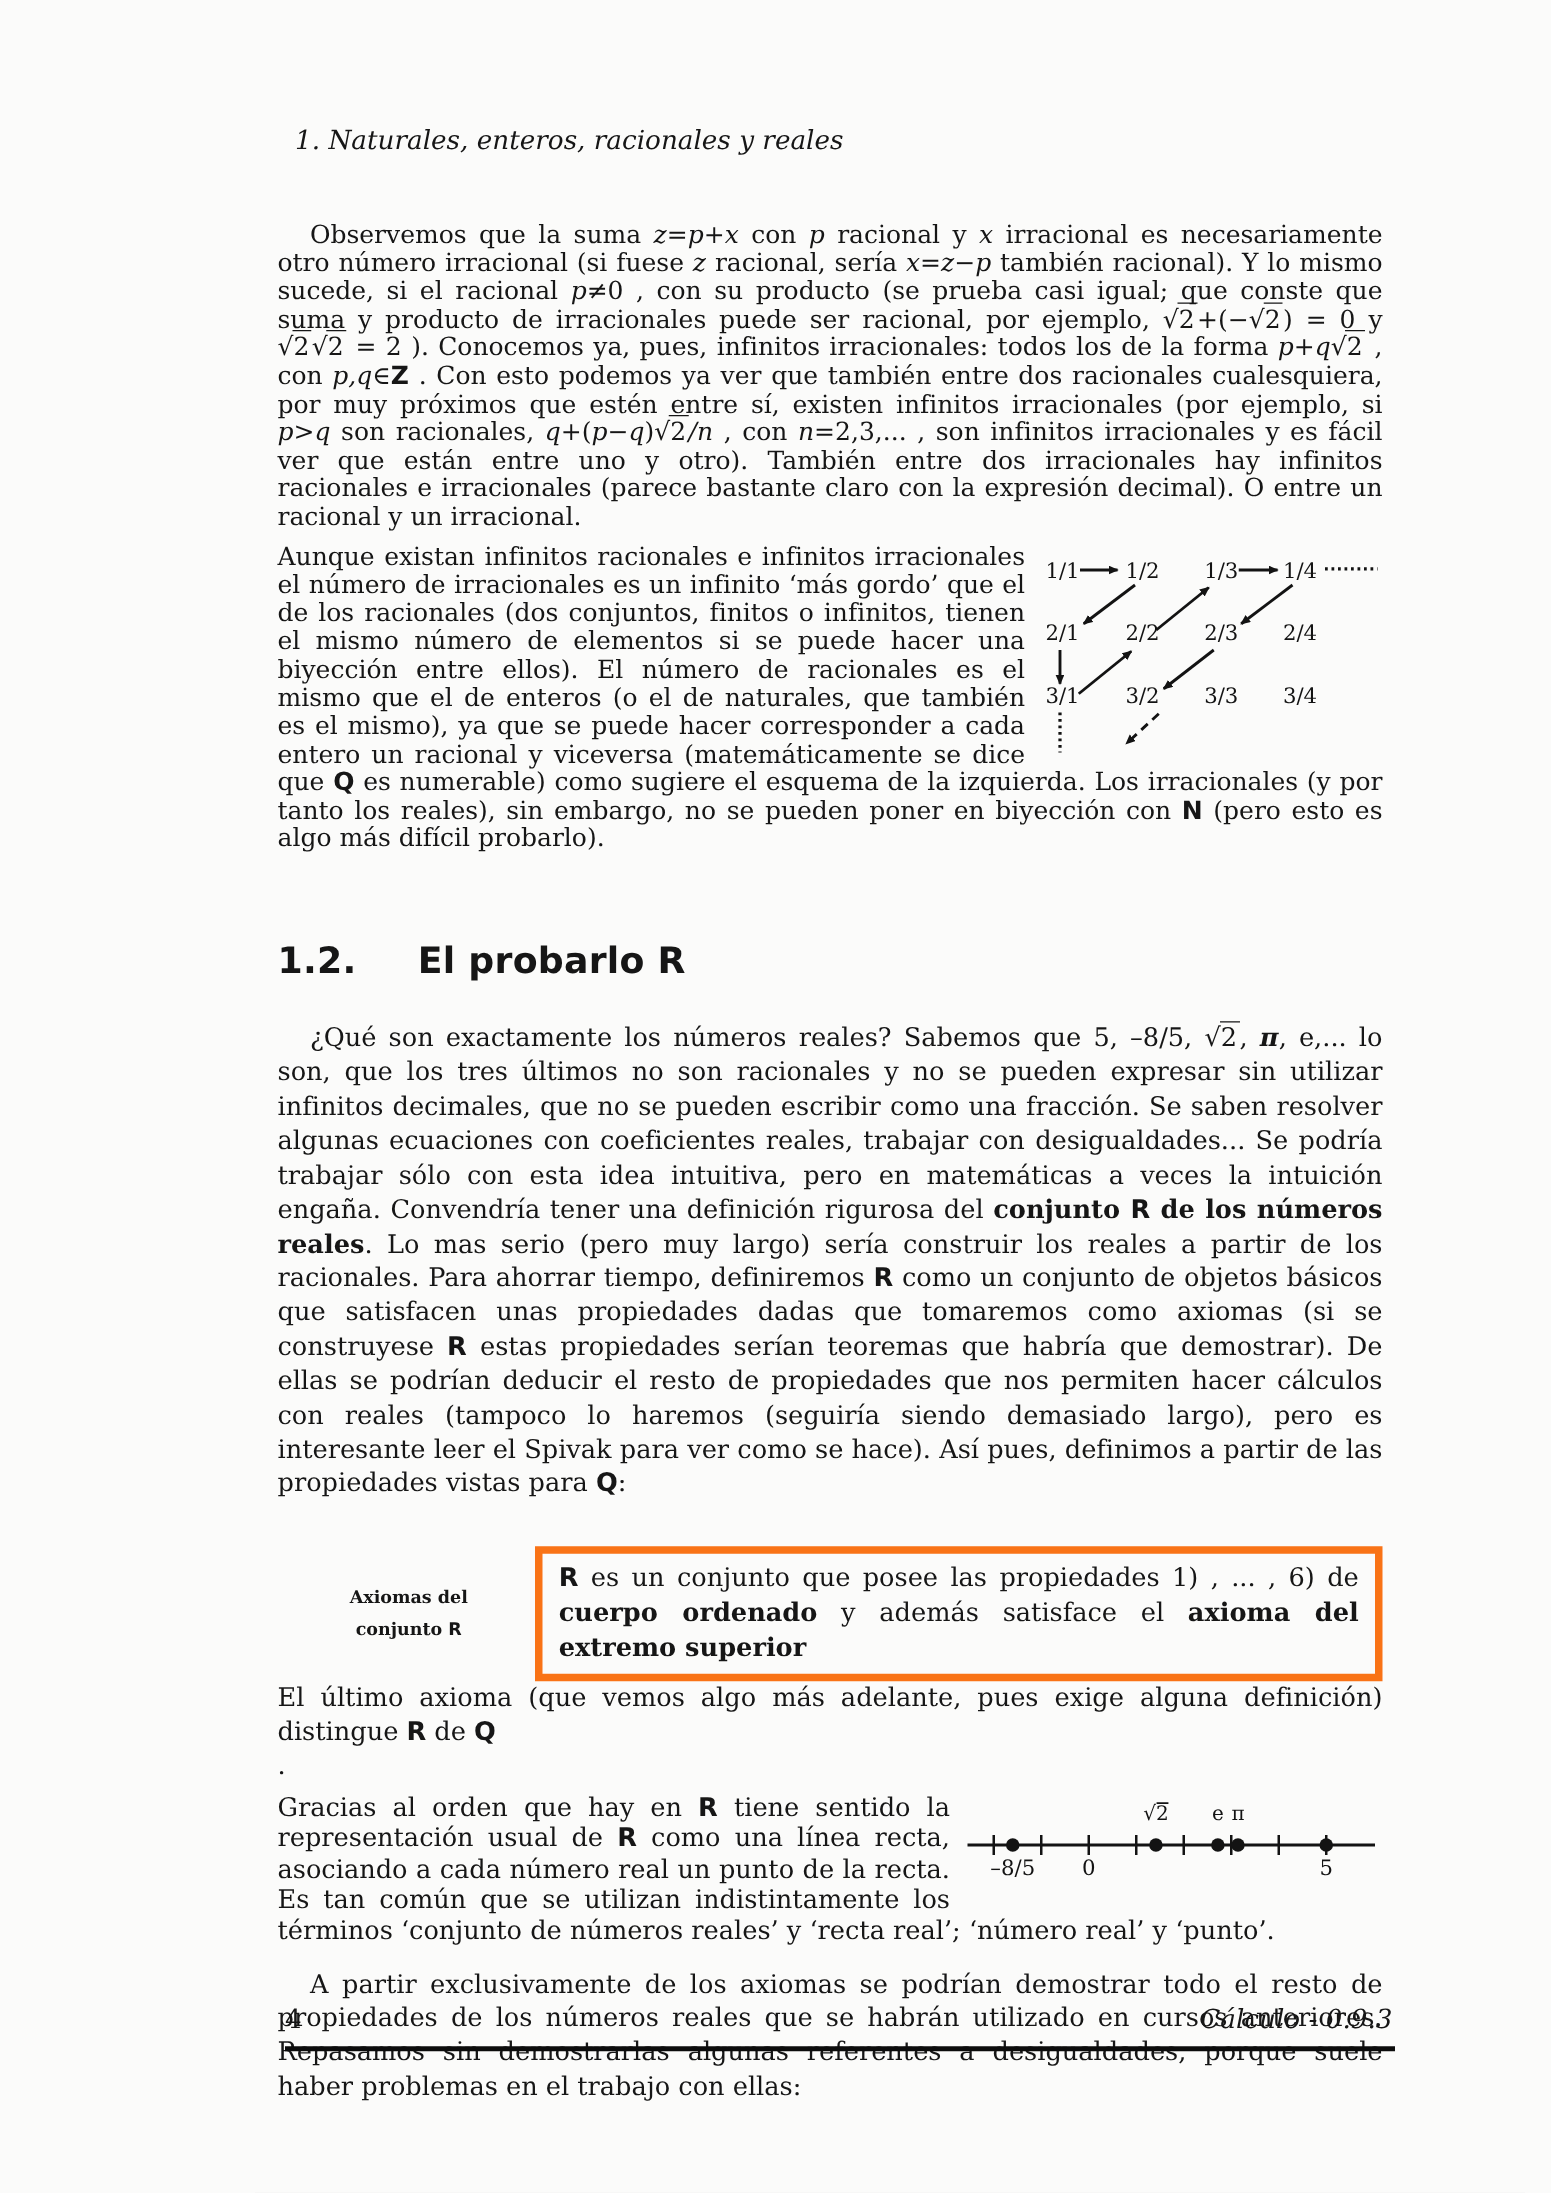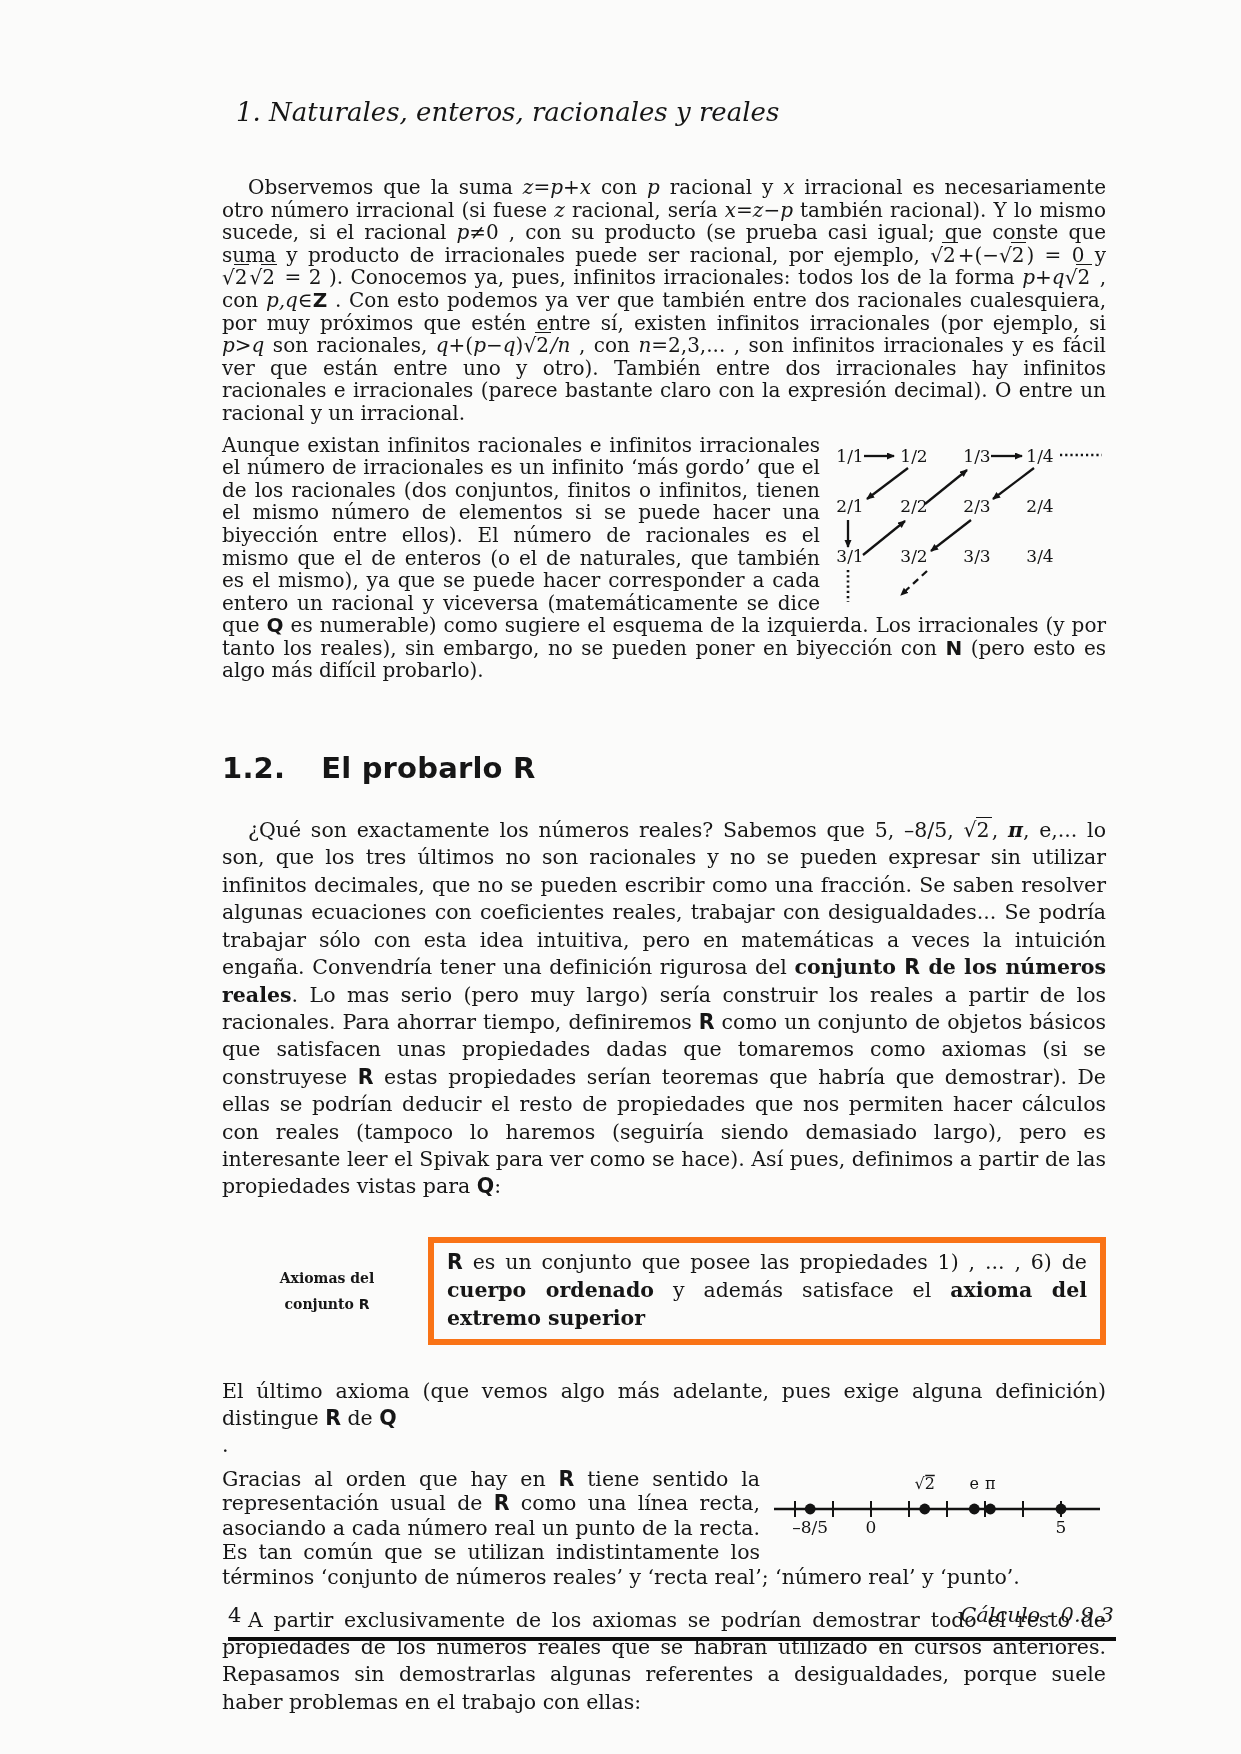--- a/index.html
+++ b/index.html
@@ -14,40 +14,40 @@
   }
   .col{
     position:absolute;
     left:222px; top:0;
     width:884px;
   }
   .running-head{
     margin-top:100px;
     padding-left:14px;
     font-style:italic;
-    font-size:26px;
+    font-size:21px;
     line-height:24px;
   }
   .para{
     text-align:justify;
   }
   .p-small{ font-size:20px; line-height:22.6px; }
   .p-large{ font-size:20.5px; line-height:27.4px; }
   .indent{ text-indent:26px; }
   .p1{ margin-top:52px; }
   .p2{ margin-top:9px; }
   .sec-head{
     margin-top:70px;
     font-family:"DejaVu Sans", sans-serif;
     font-weight:bold;
     font-size:29px;
     line-height:32px;
     letter-spacing:0.2px;
   }
-  .sec-head .num{ margin-right:36px; }
+  .sec-head .num{ margin-right:49px; }
   .p3{ margin-top:33px; }
   .axiom-row{
     margin-top:36px;
     display:flex;
     align-items:stretch;
   }
   .axiom-label{
     width:178px;
     margin-left:16px;
     font-size:14px;
@@ -58,21 +58,21 @@
   }
   .axiom-box{
     flex:1;
     margin-left:12px;
     border:6px solid #f97316;
     padding:5px 13px 7px 13px;
     font-size:20.5px;
     line-height:28px;
     text-align:justify;
   }
-  .p4{ margin-top:33px; }
+  .p4{ }
   .period-line{ font-size:20.5px; line-height:24px; }
   .p5{ margin-top:10px; font-size:20.5px; line-height:24.6px; }
   .p6{ margin-top:17px; }
   
   .cantor-float{
     float:right;
     width:276px;height:160px;
     margin:10px 0 2px 10px;
   }
   .numline-float{

